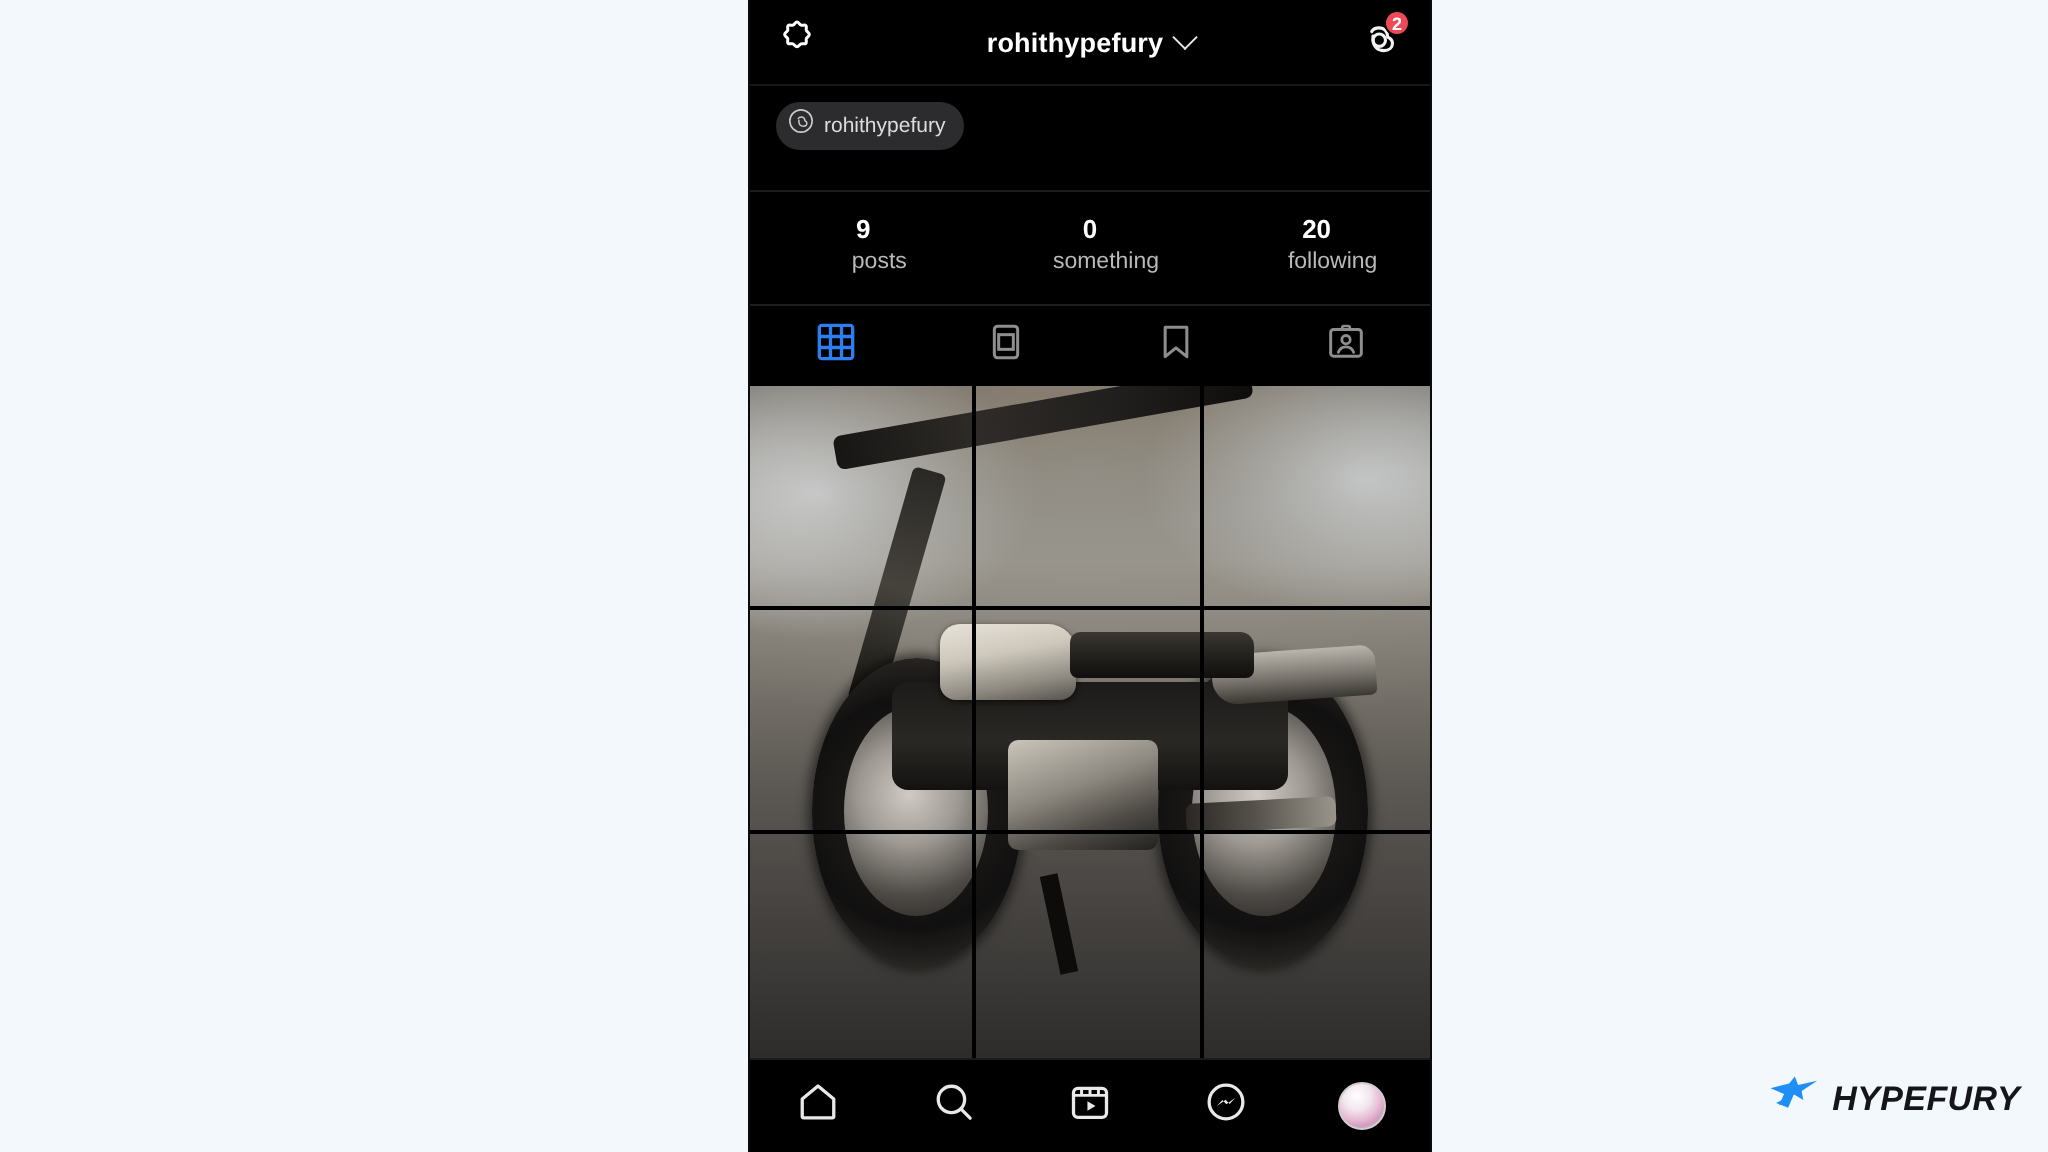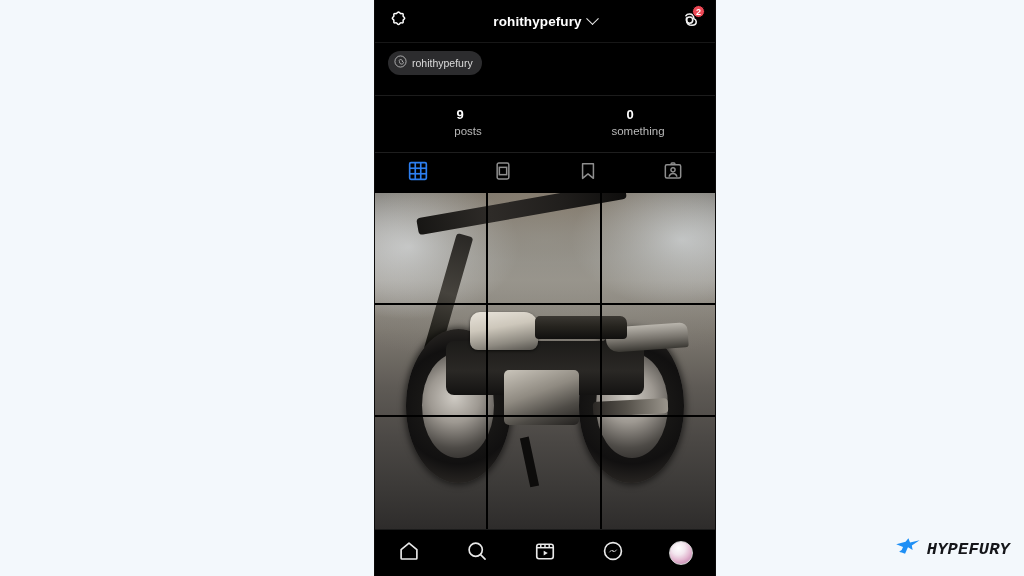--- a/index.html
+++ b/index.html
@@ -340,21 +340,20 @@
   }
 
   
   #watermark {
     position: absolute;
     right: 14px;
     bottom: 14px;
     display: flex;
     align-items: center;
     gap: 6px;
-    font-family: Liberation Mono, monospace;
   }
   .wm-text {
     font-size: 17px;
     font-weight: bold;
     font-style: italic;
     color: #15161a;
     letter-spacing: 0.2px;
   }
 </style>
 </head>
@@ -400,20 +399,24 @@
   </div>
 
   <div class="stats">
     <div class="stat">
       <span class="stat-value">9</span>
       <span class="stat-label">posts</span>
     </div>
     <div class="stat">
       <span class="stat-value">0</span>
       <span class="stat-label">something</span>
+    </div>
+    <div class="stat">
+      <span class="stat-value">20</span>
+      <span class="stat-label">following</span>
     </div>
   </div>
 
   <div class="tabs">
     <div class="tab">
       <span>
         <svg width="20" height="20" viewBox="0 0 24 24" aria-hidden="true">
           <rect x="2" y="2" width="20" height="20" rx="1.5" fill="none" stroke="#2d7ff0" stroke-width="2"></rect>
           <line x1="8.7" y1="2" x2="8.7" y2="22" stroke="#2d7ff0" stroke-width="2"></line>
           <line x1="15.3" y1="2" x2="15.3" y2="22" stroke="#2d7ff0" stroke-width="2"></line>

